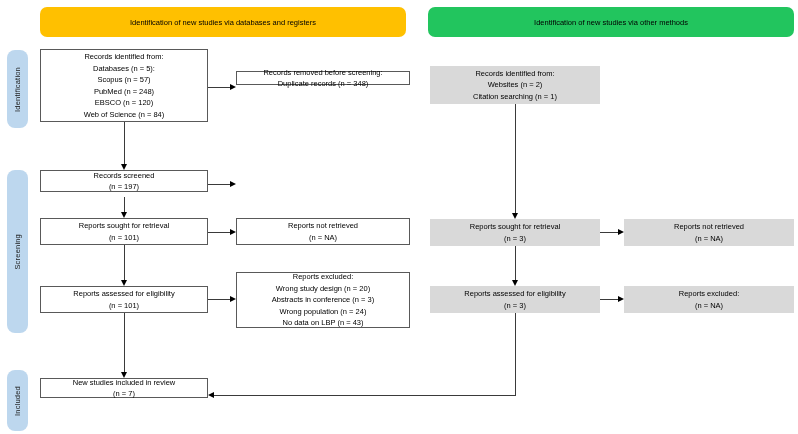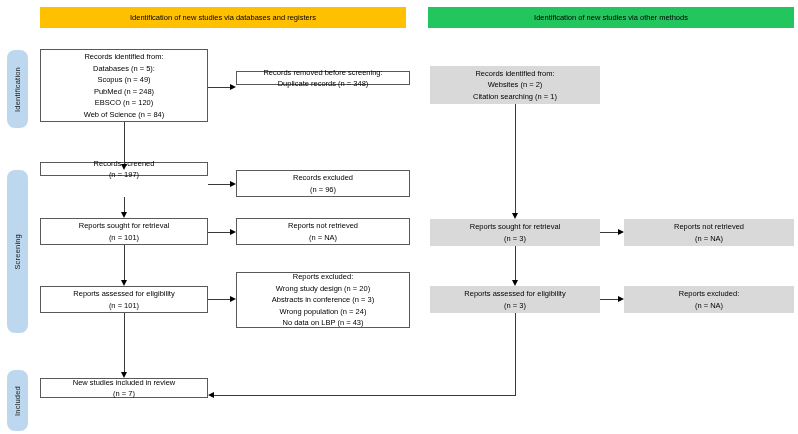--- a/index.html
+++ b/index.html
@@ -1,21 +1,21 @@
 <!DOCTYPE html>
 <html><head>
 <meta charset="utf-8">
 <style>
   html,body { margin:0; padding:0; background:#ffffff; }
   .canvas {
     position:relative; width:798px; height:434px; background:#ffffff;
     font-family:"Liberation Sans", sans-serif; color:#000;
   }
   .banner {
-    position:absolute; height:21px; border-radius:0;
+    position:absolute; height:30px; border-radius:7px;
     display:flex; align-items:center; justify-content:center;
     font-size:7.5px; line-height:9px; text-align:center;
   }
   .banner.yellow { background:#FFC000; }
   .banner.gray   { background:#22c55e; }
   .stage {
     position:absolute; left:7px; width:21px; background:#BDD7EE; border-radius:8px;
     display:flex; align-items:center; justify-content:center;
   }
   .stage span {
@@ -62,40 +62,36 @@
   <div class="stage" style="top:170px;height:163px">
     <span>Screening</span>
   </div>
   <div class="stage" style="top:370px;height:61px">
     <span>Included</span>
   </div>
 
   <div class="box white" style="left:40px;top:49px;width:168px;height:73px">
     <div class="ln">Records identified from:</div>
     <div class="ln">Databases (n = 5):</div>
-    <div class="ln">Scopus (n = 49)</div>
+    <div class="ln">Scopus (n = 57)</div>
     <div class="ln">PubMed (n = 248)</div>
     <div class="ln">EBSCO (n = 120)</div>
     <div class="ln">Web of Science (n = 84)</div>
   </div>
 
   <div class="box white" style="left:236px;top:71px;width:174px;height:14px">
     <div class="ln">Records removed before screening:</div>
     <div class="ln">Duplicate records (n = 348)</div>
   </div>
 
-  <div class="box white" style="left:40px;top:162px;width:168px;height:14px">
+  <div class="box white" style="left:40px;top:170px;width:168px;height:22px">
     <div class="ln">Records screened</div>
     <div class="ln">(n = 197)</div>
   </div>
 
-  <div class="box white" style="left:236px;top:170px;width:174px;height:27px">
-    <div class="ln">Records excluded</div>
-    <div class="ln">(n = 96)</div>
-  </div>
 
   <div class="box white" style="left:40px;top:218px;width:168px;height:27px">
     <div class="ln">Reports sought for retrieval</div>
     <div class="ln">(n = 101)</div>
   </div>
 
   <div class="box white" style="left:236px;top:218px;width:174px;height:27px">
     <div class="ln">Reports not retrieved</div>
     <div class="ln">(n = NA)</div>
   </div>

